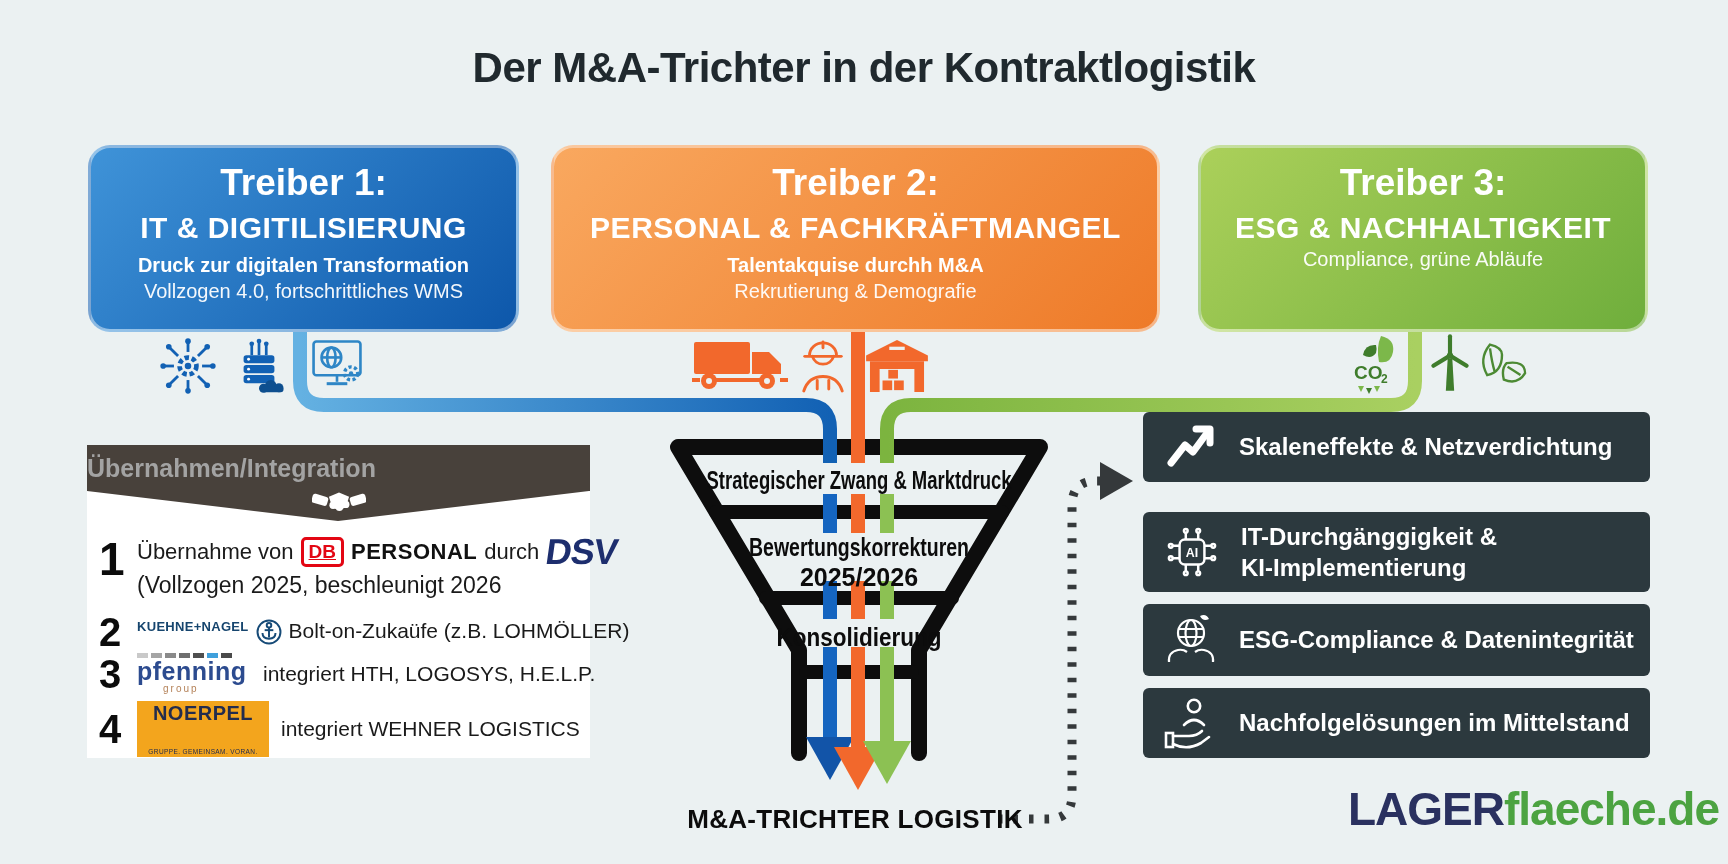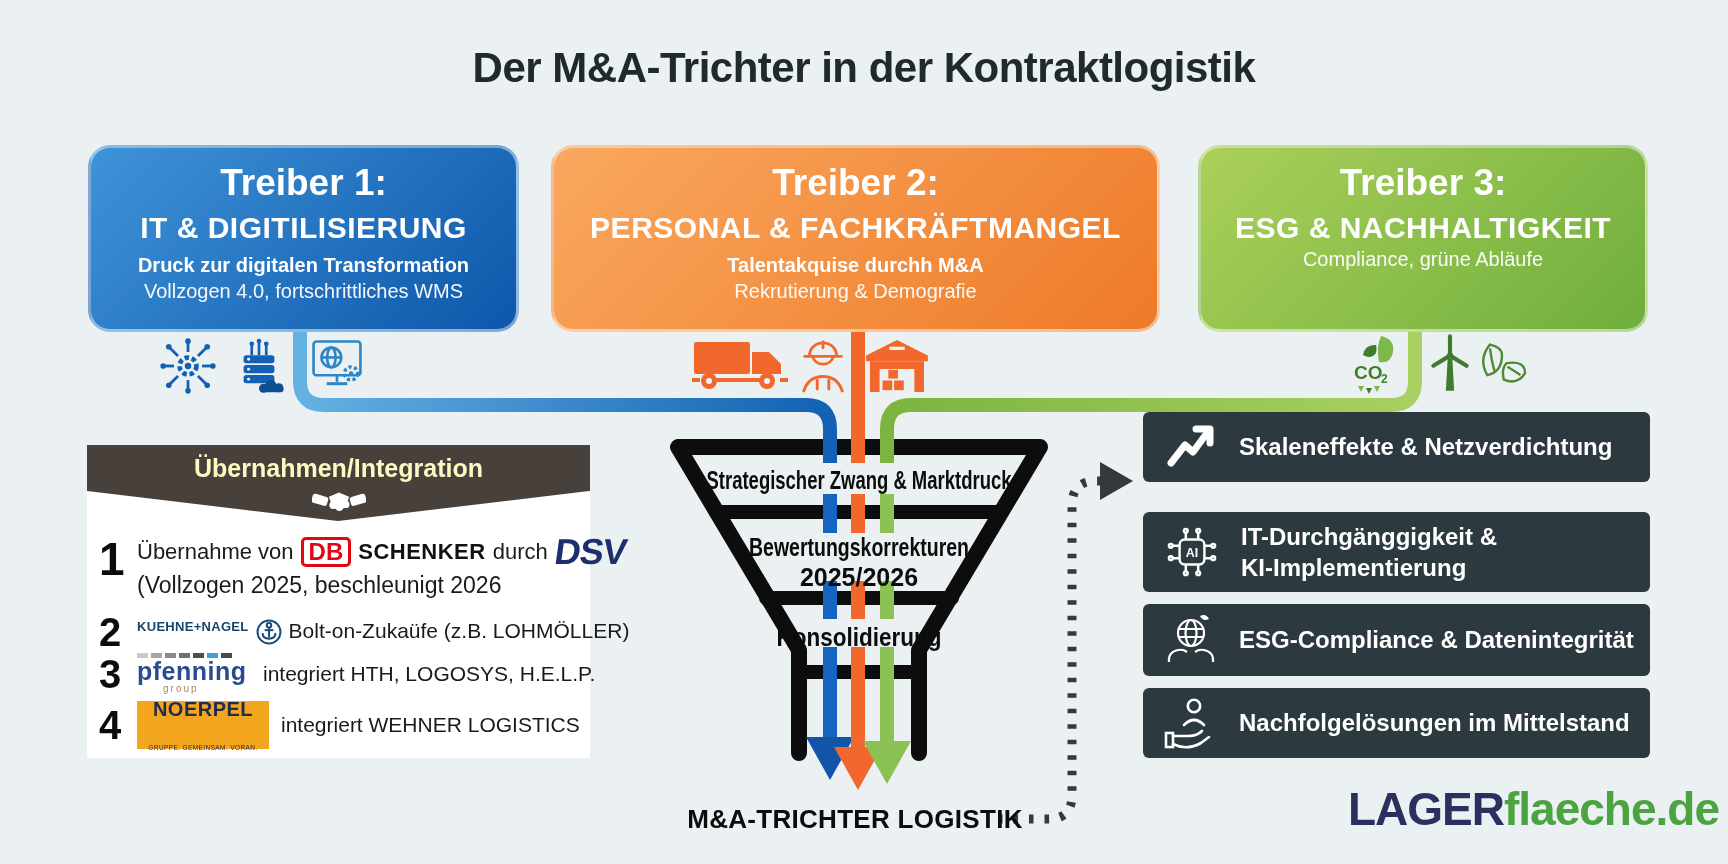--- a/index.html
+++ b/index.html
@@ -18,43 +18,43 @@
   .driver.d3{left:1198px;width:450px;background:linear-gradient(135deg,#abd05a,#6fae3c);}
   .d-label{font-size:37px;font-weight:bold;margin-top:14px;}
   .d-heading{font-size:30px;font-weight:bold;margin-top:7px;letter-spacing:0.5px;}
   .d-sub-bold{font-size:20px;font-weight:bold;margin-top:9px;}
   .d-sub{font-size:20px;margin-top:3px;opacity:0.95;}
   
   .ic{position:absolute;z-index:2;}
   
   .panel{position:absolute;left:87px;top:445px;width:503px;height:313px;background:#fff;z-index:2;}
   .panel-banner{position:absolute;left:0;top:0;width:503px;height:46px;background:#48413b;}
-  .banner-text{width:100%;text-align:center;line-height:46px;font-size:25px;font-weight:bold;color:#fef9c3;}
+  .banner-text{width:100%;line-height:46px;font-size:25px;font-weight:bold;color:#a3a3a3;}
   .banner-notch{position:absolute;left:0;top:46px;width:0;height:0;
                 border-left:251.5px solid transparent;border-right:251.5px solid transparent;
                 border-top:30px solid #48413b;}
   .handshake{position:absolute;left:225px;top:36px;}
   .acq-row{position:absolute;left:12px;width:480px;display:flex;align-items:flex-start;}
   .acq-num{width:34px;font-weight:800;color:#0c0c0c;flex:none;}
   .acq-body{margin-left:4px;}
   .acq-line1{display:flex;align-items:center;gap:7px;font-size:22px;color:#1a1a1a;white-space:nowrap;}
   .acq-line2{font-size:23px;color:#1a1a1a;margin-top:5px;}
   .acq-text{font-size:21px;color:#1a1a1a;white-space:nowrap;}
   .db-badge{display:inline-block;border:3px solid #e30613;border-radius:5px;background:#fff;
-            color:#e30613;font-weight:800;font-size:24px;padding:0 5px;line-height:24px;}
+            color:#e30613;font-weight:800;font-size:19px;padding:0 5px;line-height:24px;text-decoration:underline;}
   .schenker{font-weight:800;color:#111;font-size:22px;letter-spacing:0.5px;}
   .dsv{display:inline-block;font-weight:800;font-size:36px;color:#1d2e6e;transform:skewX(-8deg);
        letter-spacing:-1px;line-height:30px;}
   .kn{font-weight:800;font-size:13px;color:#16456e;letter-spacing:0.3px;}
   .pfenning-block{width:116px;flex:none;}
   .pf-dashes{display:flex;gap:3px;margin-bottom:1px;}
   .pf-dashes span{display:inline-block;width:11px;height:5px;}
   .pf-name{font-weight:800;font-size:25px;color:#2c4b8f;letter-spacing:0.5px;line-height:24px;}
   .pf-group{font-size:10px;color:#b5835a;margin-left:26px;letter-spacing:2px;}
-  .noerpel-box{width:132px;height:48px;background:#f3a51d;flex:none;display:flex;flex-direction:column;
+  .noerpel-box{width:132px;height:56px;background:#f3a51d;flex:none;display:flex;flex-direction:column;
                align-items:center;justify-content:center;gap:25px;}
   .noerpel-name{font-weight:800;font-size:20px;color:#232c4d;letter-spacing:0.5px;line-height:20px;}
   .noerpel-sub{font-size:6.5px;color:#232c4d;letter-spacing:0.4px;}
   
   .outcome{position:absolute;left:1143px;width:507px;background:#2c393e;border-radius:6px;z-index:2;
            display:flex;align-items:center;padding-left:20px;box-sizing:border-box;}
   .outcome .oicon{flex:none;margin-right:20px;display:flex;align-items:center;}
   .olabel{color:#fff;font-weight:bold;font-size:24px;line-height:1.3;}
   .olabel span{display:block;}
   
@@ -274,21 +274,21 @@
           <circle cx="40" cy="25" r="4.4"></circle>
       </g>
     </svg>
 
     <div class="acq-row" style="top:92px">
       <div class="acq-num" style="font-size:46px;line-height:44px">1</div>
       <div class="acq-body">
         <div class="acq-line1">
           <span>Übernahme von</span>
           <span class="db-badge">DB</span>
-          <span class="schenker">SCHENKER</span>
+          <span class="schenker">PERSONAL</span>
           <span>durch</span>
           <span class="dsv">DSV</span>
         </div>
         <div class="acq-line2">(Vollzogen 2025,  beschleunigt 2026</div>
       </div>
     </div>
 
     <div class="acq-row" style="top:170px;align-items:center">
       <div class="acq-num" style="font-size:40px;line-height:34px">2</div>
       <div class="acq-body" style="display:flex;gap:7px">

